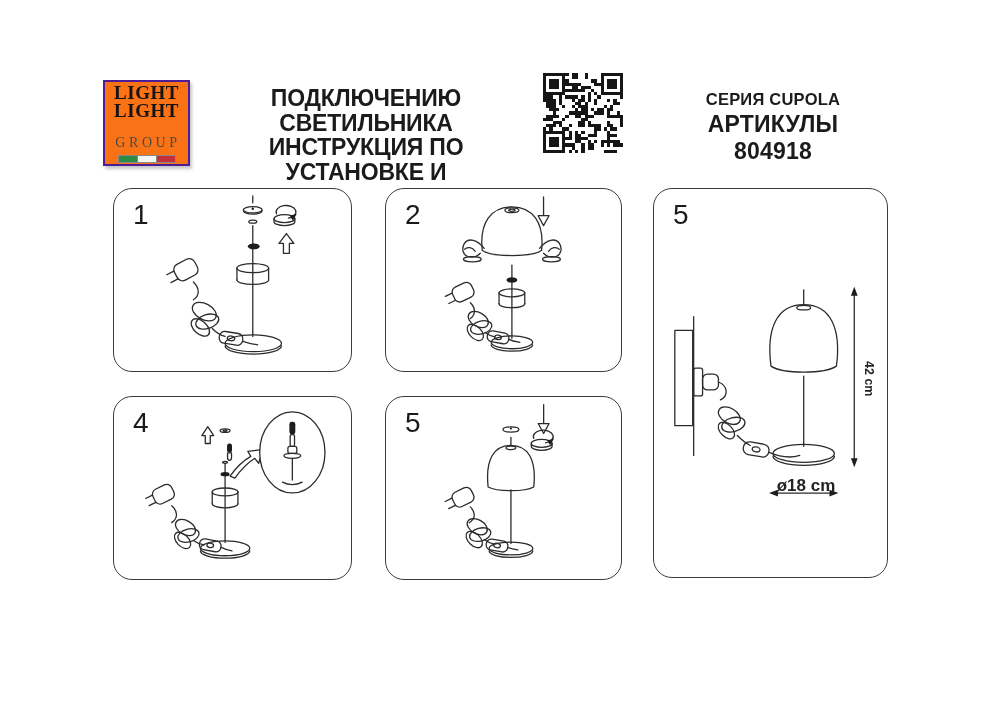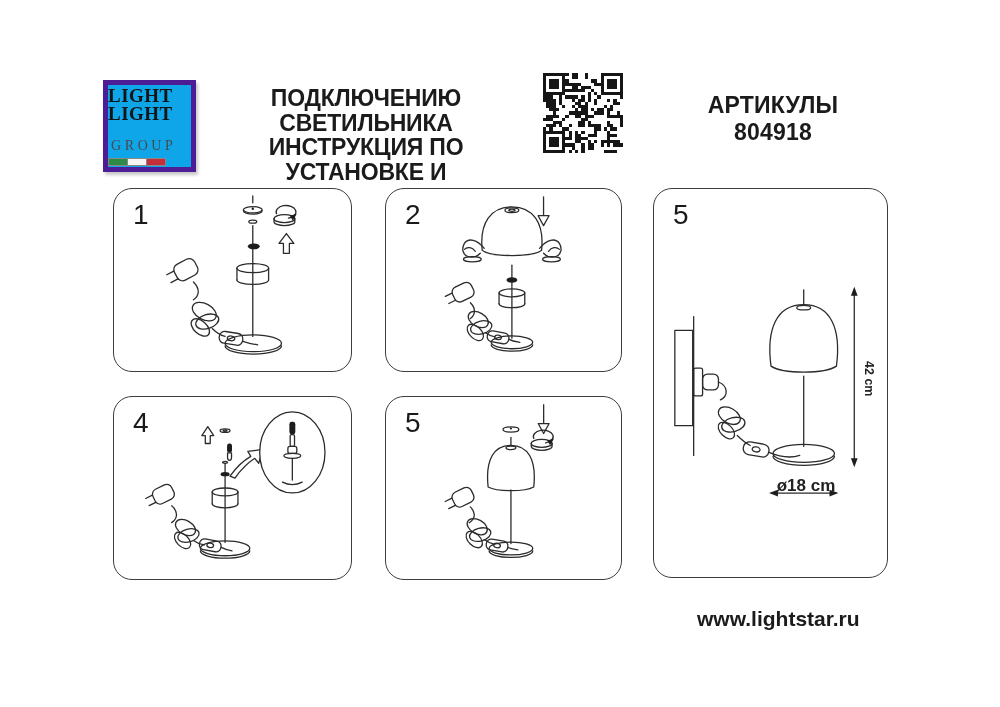--- a/index.html
+++ b/index.html
@@ -1,22 +1,22 @@
 <!DOCTYPE html>
 <html><head>
 <meta charset="utf-8">
 <style>
   html,body{margin:0;padding:0;background:#fff;}
   .page{position:relative;width:1000px;height:707px;background:#ffffff;overflow:hidden;
         font-family:"Liberation Sans", sans-serif;color:#1d1d1d;}
 
   
-  .logo-box{position:absolute;left:103px;top:80px;width:83px;height:82px;background:#0ea5e9;
-            border:5px solid #4c1d95;box-shadow:2px 3px 3px rgba(0,0,0,.22);
-            display:flex;flex-direction:column;align-items:flex-start;justify-content:center;}
+  .logo-box{position:absolute;left:103px;top:80px;width:83px;height:82px;background:#f97316;
+            border:2px solid #4c1d95;box-shadow:2px 3px 3px rgba(0,0,0,.22);
+            display:flex;flex-direction:column;align-items:center;justify-content:center;}
   .logo-word{font-family:"Liberation Serif", serif;font-weight:700;font-size:19px;line-height:18px;
              letter-spacing:.5px;color:#141414;}
   .logo-group{font-family:Liberation Serif, serif;font-size:14px;letter-spacing:3.6px;
               color:#4a4a4a;margin-top:15px;margin-left:3px;}
   .logo-flag{display:flex;width:56px;height:6px;margin-top:4px;border:0.5px solid #888;}
   .logo-flag span{flex:1;border-right:0.5px solid #888;}
   .logo-flag span:last-child{border-right:none;}
   .flag-green{background:#2e8b45;}
   .flag-white{background:#f5f5f2;}
   .flag-red{background:#c62f39;}
@@ -379,20 +379,21 @@
         <rect x="10" y="24" width="1" height="1"></rect>
         <rect x="12" y="24" width="1" height="1"></rect>
         <rect x="19" y="24" width="1" height="1"></rect>
         <rect x="20" y="24" width="1" height="1"></rect>
         <rect x="21" y="24" width="1" height="1"></rect>
         <rect x="22" y="24" width="1" height="1"></rect>
       </svg>
   </div>
 
   <div class="series-block">
+    <div class="series-line">СЕРИЯ CUPOLA</div>
     <div class="articles-line">АРТИКУЛЫ 804918</div>
   </div>
 
   <div class="panel p1">
     <span class="step-num">1</span>
     <svg class="art" viewBox="0 0 239 184">
 
       <line x1="140" y1="7" x2="140" y2="14"></line>
       <ellipse cx="140" cy="21" rx="9.5" ry="3.2"></ellipse>
       <path d="M130.5,22 a9.5,3.4 0 0 0 19,0"></path>
@@ -624,15 +625,14 @@
       <polygon class="fill" points="202,280 198.6,271 205.4,271"></polygon>
 
       <line x1="122" y1="306" x2="180" y2="306"></line>
       <polygon class="fill" points="116,306 125,302.6 125,309.4"></polygon>
       <polygon class="fill" points="186,306 177,302.6 177,309.4"></polygon>
     </svg>
     <span class="dim-v">42 cm</span>
     <span class="dim-h">ø18 cm</span>
   </div>
 
-  <span class="footer-site">www.lightstar.ru</span>
 
 </div>
 
 </body></html>

